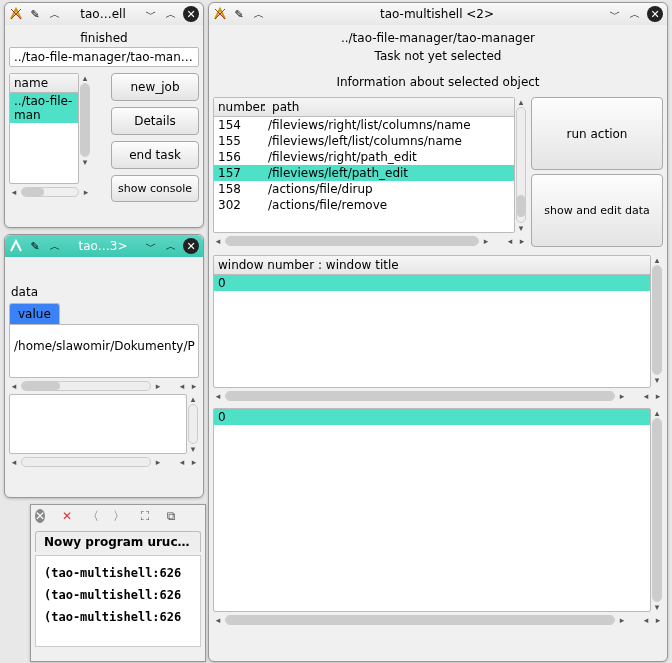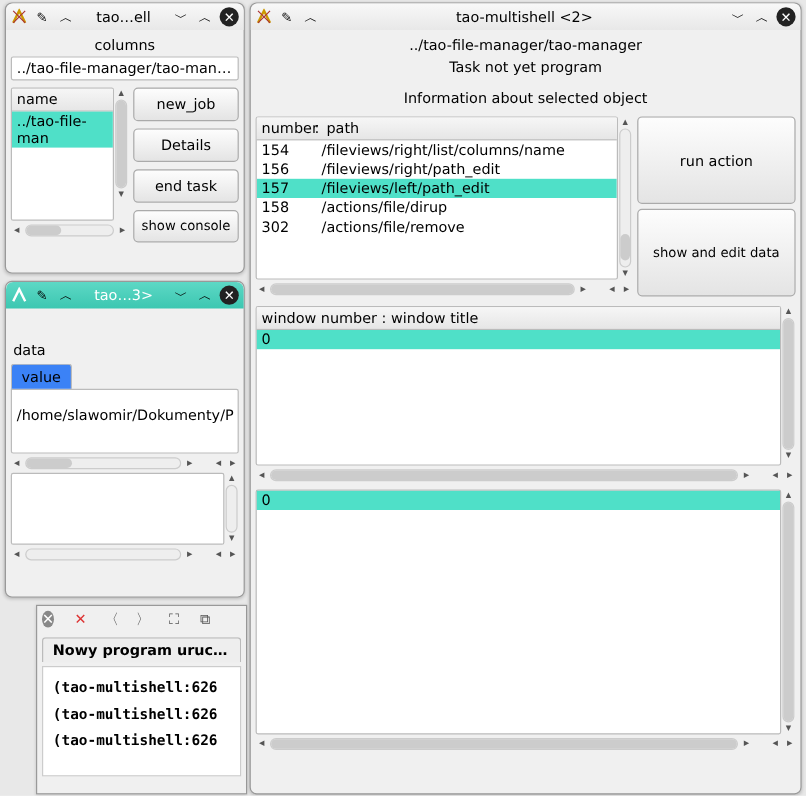--- a/index.html
+++ b/index.html
@@ -119,23 +119,23 @@
         </svg>
     </span>
     <span class="tbtn">✎</span>
     <span class="tbtn">︿</span>
     <span class="title">tao…ell</span>
     <span class="tbtn">﹀</span>
     <span class="tbtn">︿</span>
     <span class="tbtn close">✕</span>
   </div>
   <div class="content">
-    <div class="label-center">columns</div>
+    <div class="label-center">finished</div>
     <div class="input-line">../tao-file-manager/tao-manager</div>
-    <div style="display:flex; gap:4px; margin-top:6px;">
+    <div style="display:flex; gap:20px; margin-top:6px;">
       <div style="flex:1; display:flex; flex-direction:column;">
         <div style="display:flex;">
           <div class="panel" style="flex:1;">
             <div class="col-header">
                 <span>name</span>
               </div>
             <div class="row sel">
                 <span>../tao-file-man</span>
               </div>
             <div style="height:60px;"></div>
@@ -246,39 +246,43 @@
     </span>
     <span class="tbtn">✎</span>
     <span class="tbtn">︿</span>
     <span class="title">tao-multishell &lt;2&gt;</span>
     <span class="tbtn">﹀</span>
     <span class="tbtn">︿</span>
     <span class="tbtn close">✕</span>
   </div>
   <div class="content">
     <div class="label-center">../tao-file-manager/tao-manager</div>
-    <div class="label-center">Task not yet program</div>
+    <div class="label-center">Task not yet selected</div>
     <div class="label-center" style="margin-top:8px;">Information about selected object</div>
 
     <div style="display:flex; gap:4px; margin-top:6px;">
 
       <div style="flex:1;">
         <div style="display:flex;">
           <div class="panel" style="flex:1;">
             <div class="col-header">
               <span class="cell-num">number</span>
               <span>:</span>
               <span class="cell-path">path</span>
             </div>
             <div class="list-area">
               <div class="row">
                   <span class="cell-num">154</span>
                   <span class="cell-path">/fileviews/right/list/columns/name</span>
                 </div>
               <div class="row">
+                  <span class="cell-num">155</span>
+                  <span class="cell-path">/fileviews/left/list/columns/name</span>
+                </div>
+              <div class="row">
                   <span class="cell-num">156</span>
                   <span class="cell-path">/fileviews/right/path_edit</span>
                 </div>
               <div class="row sel">
                   <span class="cell-num">157</span>
                   <span class="cell-path">/fileviews/left/path_edit</span>
                 </div>
               <div class="row">
                   <span class="cell-num">158</span>
                   <span class="cell-path">/actions/file/dirup</span>

